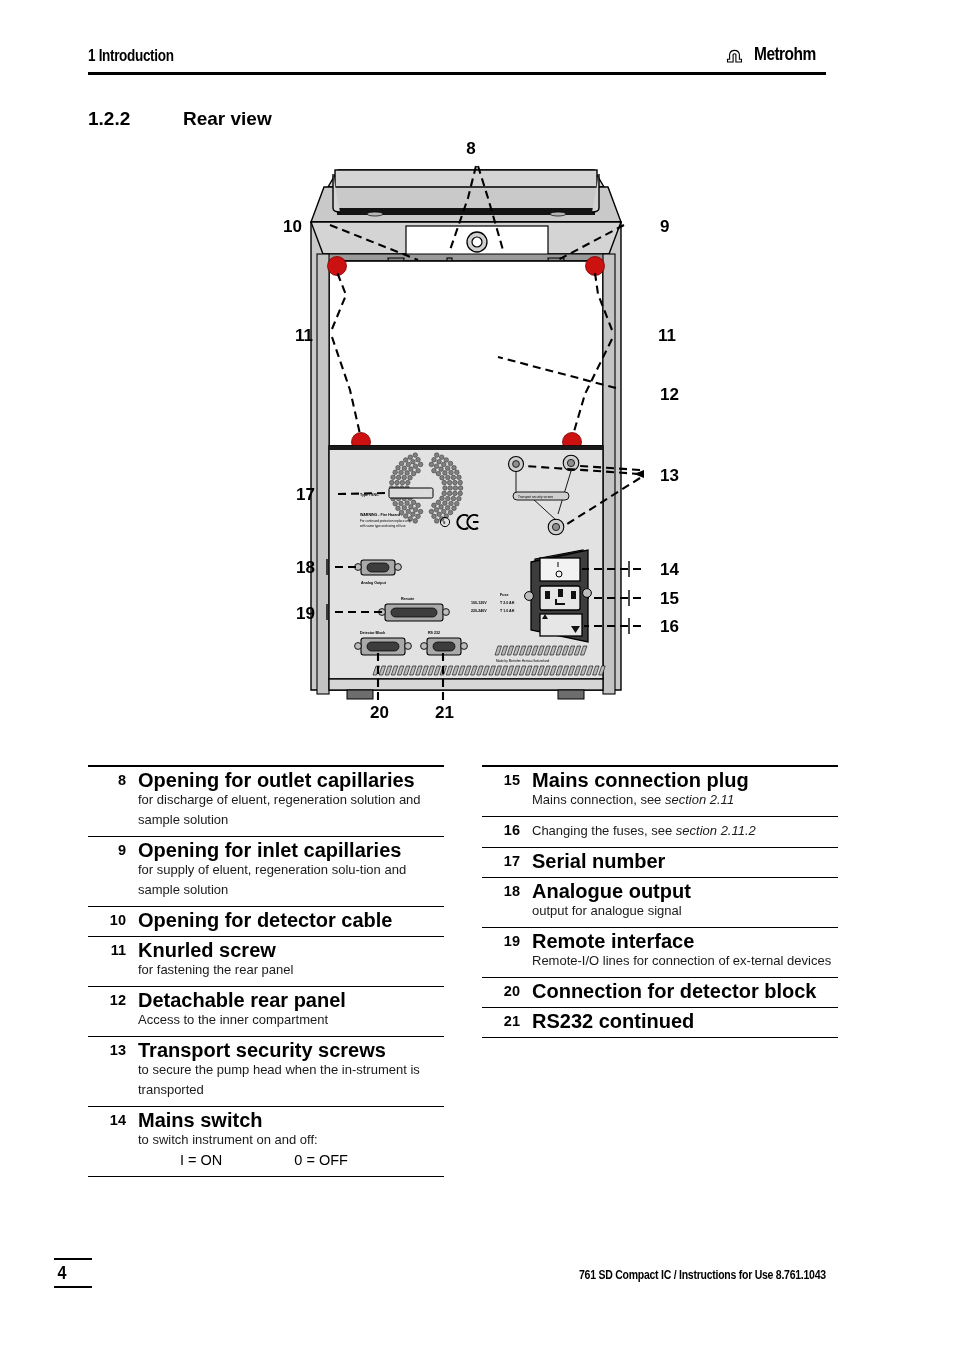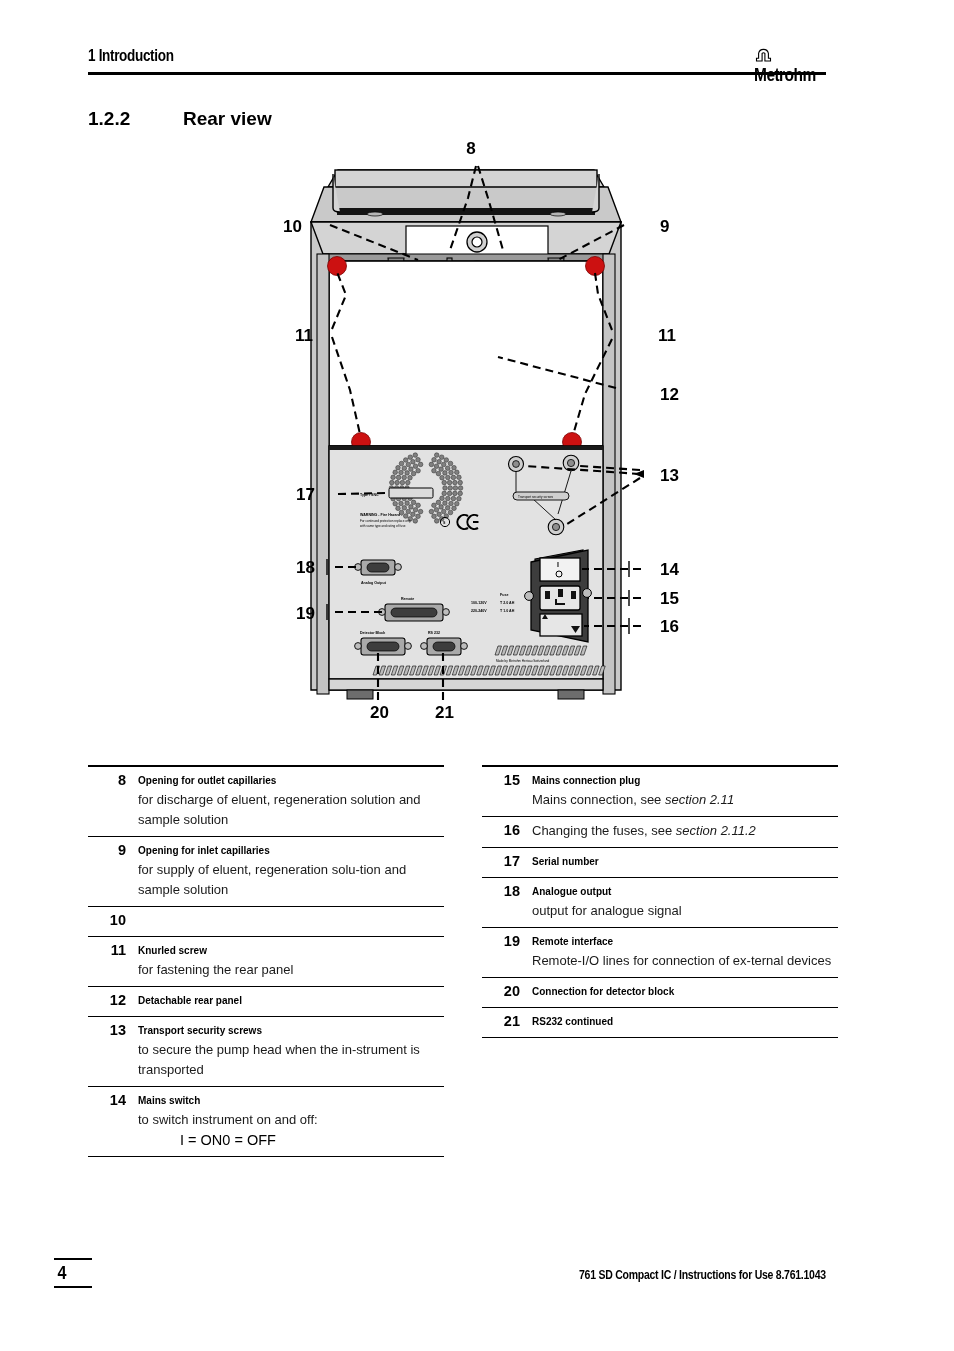--- a/index.html
+++ b/index.html
@@ -33,23 +33,22 @@
     letter-spacing: -0.4px;
     transform: scaleX(0.82);
     transform-origin: left center;
     white-space: nowrap;
   }
   #header-logo {
     position: absolute;
     right: 0;
     top: -2px;
     display: flex;
-    align-items: flex-start;
-    gap: 2px;
-    flex-direction: column;
+    align-items: center;
+    gap: 10px;
   }
   #header-logo .logo-mark {
     width: 19px;
     height: 19px;
     position: relative;
     display: inline-block;
   }
   #header-logo .logo-word {
     font-size: 18px;
     font-weight: bold;
@@ -124,36 +123,36 @@
   .legend-num {
     flex: 0 0 38px;
     text-align: right;
     padding-right: 12px;
     font-size: 14.5px;
     font-weight: bold;
     line-height: 19px;
   }
   .legend-body { flex: 1 1 auto; }
   .legend-title {
-    font-size: 10px;
+    font-size: 20px;
     font-weight: bold;
     line-height: 19px;
   }
   .legend-desc {
     font-size: 13px;
     line-height: 20px;
     color: #1a1a1a;
   }
   .legend-desc .it { font-style: italic; }
   .legend-switch {
     font-size: 14.5px;
     line-height: 20px;
     padding-left: 42px;
   }
-  .legend-switch .off-val { }
+  .legend-switch .off-val { padding-left: 72px; }
 
   
   #footer-pagebox {
     position: absolute;
     left: 54px;
     top: 1258px;
     width: 38px;
     text-align: left;
   }
   #footer-pagebox .bar {
@@ -602,32 +601,36 @@
       </div>
       <div class="legend-row">
         <div class="legend-num">9</div>
         <div class="legend-body">
           <div class="legend-title">Opening for inlet capillaries</div>
           <div class="legend-desc">for supply of eluent, regeneration solu-tion and sample solution</div>
         </div>
       </div>
       <div class="legend-row">
         <div class="legend-num">10</div>
+        <div class="legend-body">
+          <div class="legend-title">Opening for detector cable</div>
+        </div>
       </div>
       <div class="legend-row">
         <div class="legend-num">11</div>
         <div class="legend-body">
           <div class="legend-title">Knurled screw</div>
           <div class="legend-desc">for fastening the rear panel</div>
         </div>
       </div>
       <div class="legend-row">
         <div class="legend-num">12</div>
         <div class="legend-body">
           <div class="legend-title">Detachable rear panel</div>
+          <div class="legend-desc">Access to the inner compartment</div>
         </div>
       </div>
       <div class="legend-row">
         <div class="legend-num">13</div>
         <div class="legend-body">
           <div class="legend-title">Transport security screws</div>
           <div class="legend-desc">to secure the pump head when the in-strument is transported</div>
         </div>
       </div>
       <div class="legend-row">

